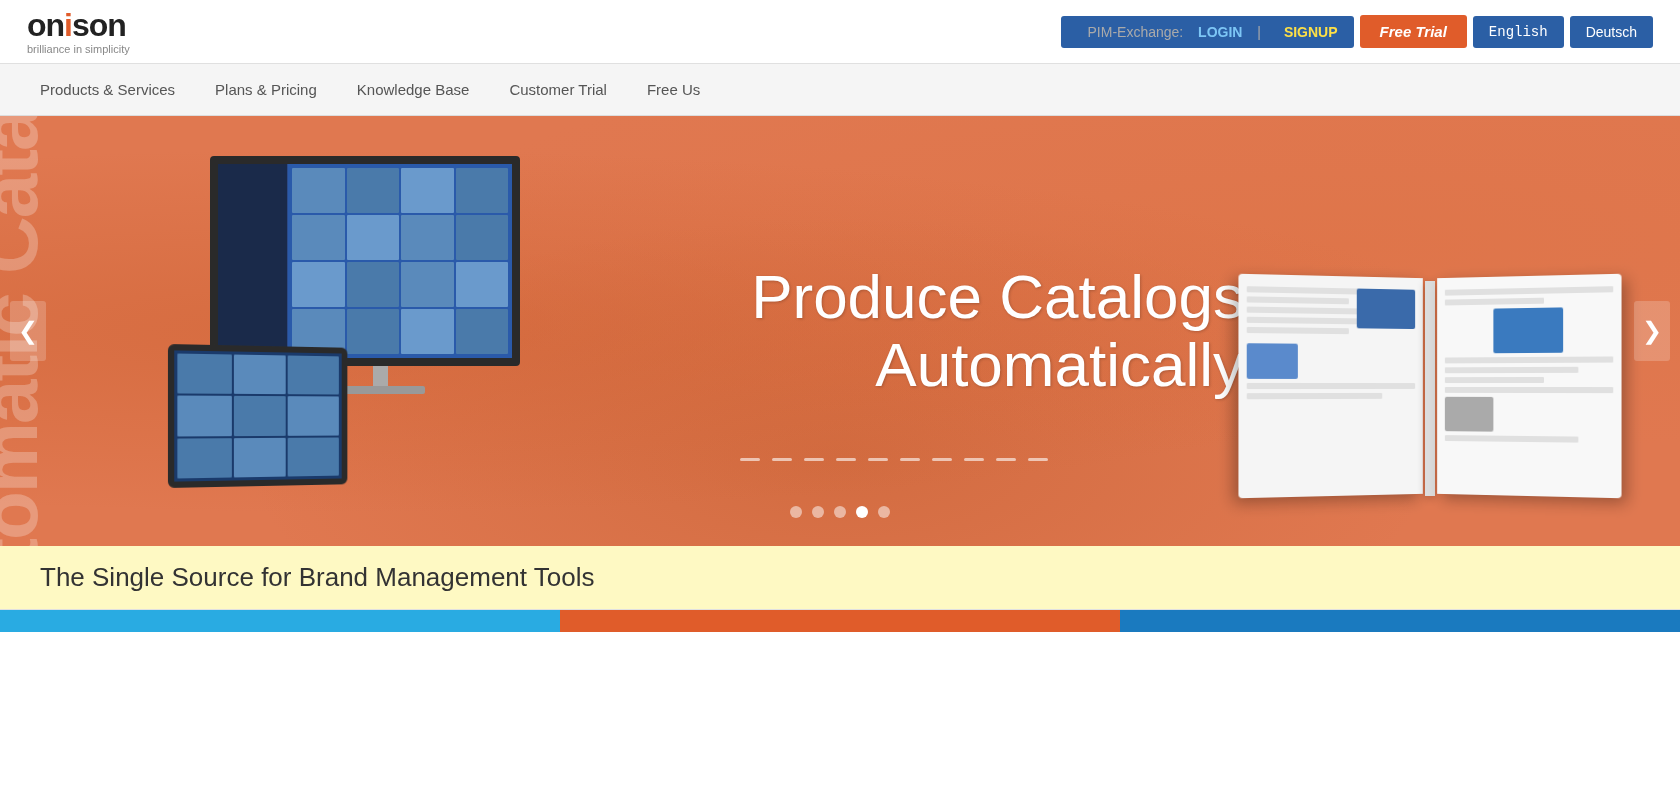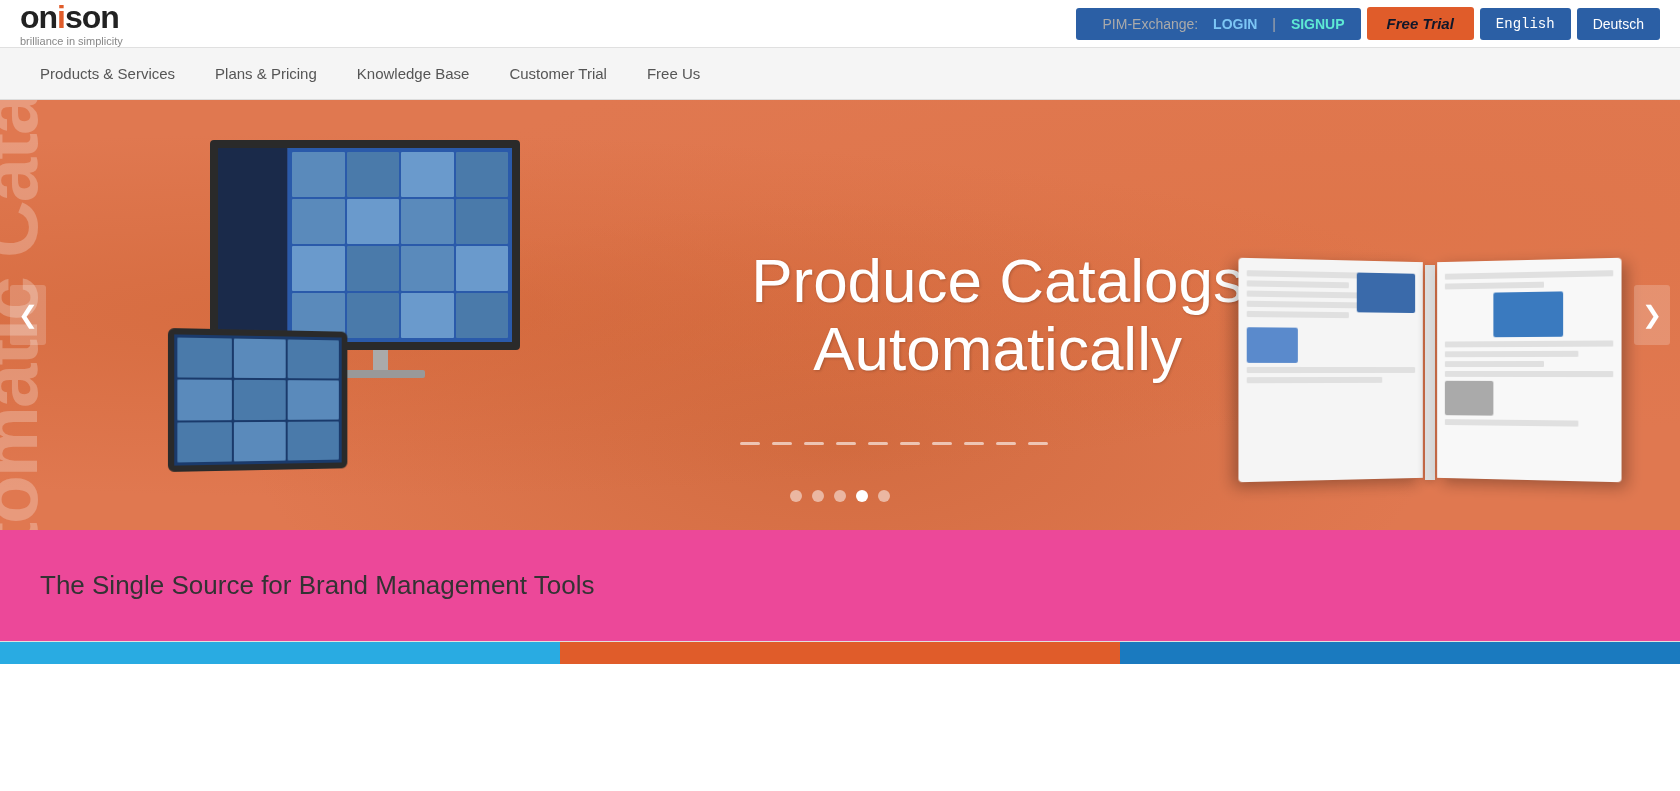--- a/index.html
+++ b/index.html
@@ -3,22 +3,22 @@
   <meta charset="utf-8">
   <style>
     * { margin: 0; padding: 0; box-sizing: border-box; }
     body { font-family: Arial, sans-serif; background: #fff; width: 1680px; overflow-x: hidden; }
 
     
     .top-bar {
       display: flex;
       align-items: center;
       justify-content: space-between;
-      padding: 0 20px;
-      height: 48px;
+      padding: 0 27px;
+      height: 64px;
       background: #fff;
       border-bottom: 1px solid #e0e0e0;
     }
     .logo-area {
       display: flex;
       align-items: center;
     }
     .logo-text {
       font-size: 32px;
       font-weight: 700;
@@ -46,24 +46,24 @@
       font-size: 14px;
       border-radius: 3px;
       white-space: nowrap;
     }
     .pim-exchange a {
       color: #7dc6f5;
       text-decoration: none;
       font-weight: bold;
     }
     .pim-exchange span { color: #aaa; margin: 0 11px; }
-    .pim-exchange a.signup { color: #5eead4; }
+    .pim-exchange a.signup { color: #fde047; margin-left: 8px; }
     .btn-free-trial {
       background: #e05c2a;
-      color: #0f172a;
+      color: #ffffff;
       padding: 8px 20px;
       font-size: 15px;
       font-weight: bold;
       font-style: italic;
       border-radius: 3px;
       border: none;
       cursor: pointer;
       white-space: nowrap;
     }
     .btn-english {
@@ -298,21 +298,21 @@
       border-radius: 2px;
       float: right;
     }
 
     
     .hero-text {
       position: absolute;
       right: 436px;
       top: 50%;
       transform: translateY(-50%);
-      text-align: center;
+      text-align: right;
       color: #fff;
     }
     .hero-title {
       font-size: 62px;
       font-weight: 300;
       line-height: 1.1;
       text-shadow: 1px 1px 3px rgba(0,0,0,0.2);
     }
 
     
@@ -365,22 +365,22 @@
       justify-content: center;
       font-size: 24px;
       cursor: pointer;
       border-radius: 3px;
     }
     .carousel-arrow.left { left: 10px; }
     .carousel-arrow.right { right: 10px; }
 
     
     .bottom-section {
-      background: #ec4899;
-      padding: 40px 40px;
+      background: #fef9c3;
+      padding: 16px 40px;
       display: flex;
       align-items: center;
       justify-content: space-between;
       border-bottom: 1px solid #e0e0e0;
     }
     .bottom-tagline {
       font-size: 26px;
       color: #333;
       font-weight: 400;
     }

